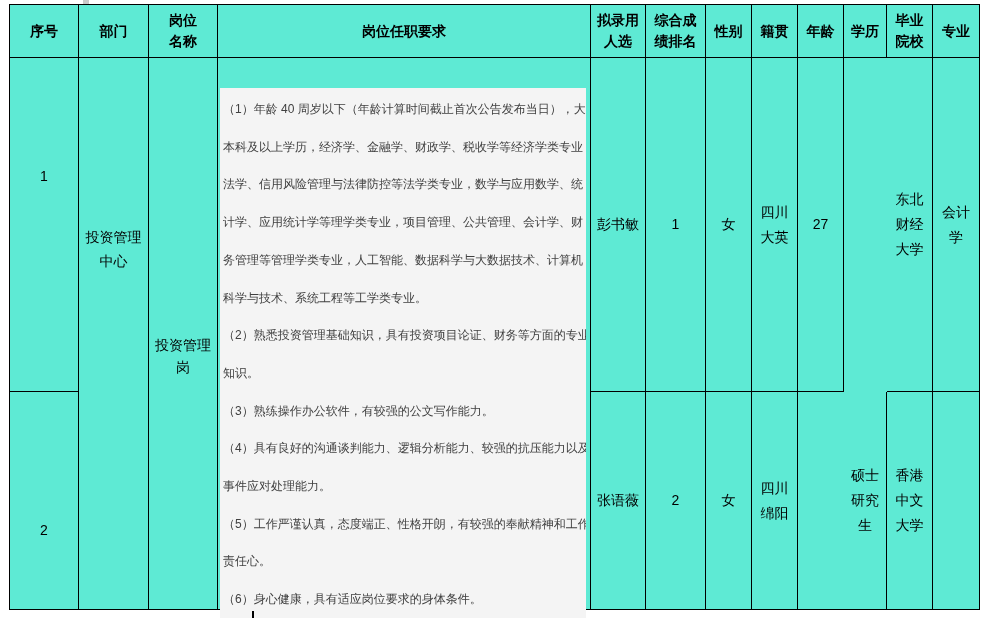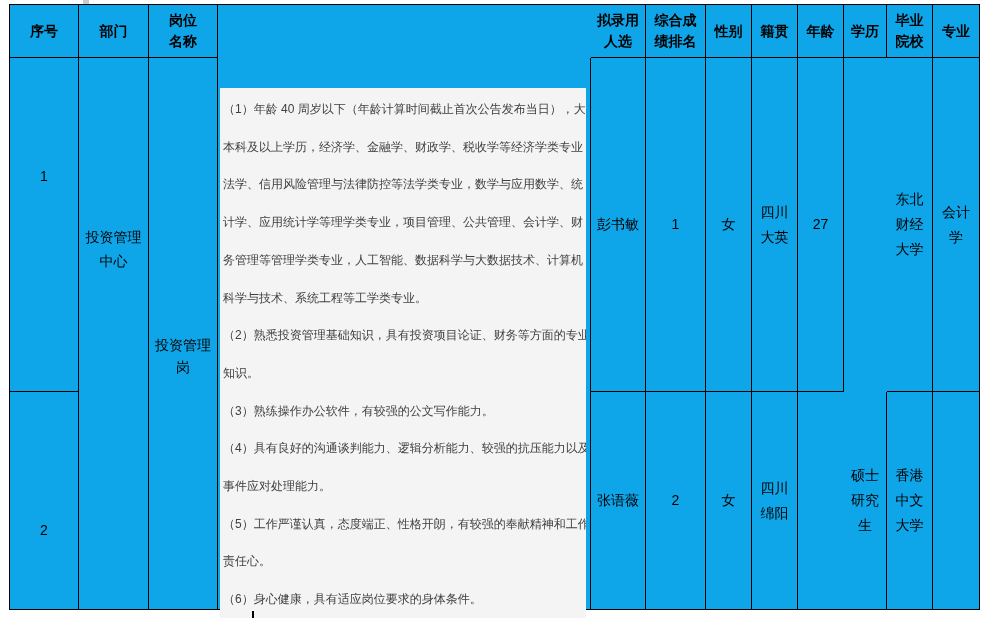--- a/index.html
+++ b/index.html
@@ -5,21 +5,21 @@
   html,body{margin:0;padding:0}
   body{
     width:984px;height:618px;background:#ffffff;position:relative;overflow:hidden;
     font-family:"Liberation Sans",sans-serif;color:#000;
   }
   .table{
     position:absolute;left:9px;top:4px;
     display:grid;
     grid-template-columns:69px 70px 69px 373px 55px 60px 46px 46px 46px 43px 46px 46px;
     grid-template-rows:53px 334px 217px;
-    border:1px solid #000;background:#0ea5e9;
+    border:1px solid #000;background:#5eead4;
   }
   .cell{
     box-sizing:border-box;
     border-right:1px solid #000;border-bottom:1px solid #000;
     display:flex;align-items:center;justify-content:center;
     text-align:center;white-space:pre-line;
     font-size:14px;line-height:25px;color:#000;
   }
   .head{font-weight:bold;line-height:21px;font-size:14px}
   .r1{grid-row:1}.r2{grid-row:2}.r3{grid-row:3}
@@ -44,20 +44,21 @@
 <body>
 
 <div class="top-mark"></div>
 
 <div class="table">
 
   <div class="cell head r1" style="grid-column:1">序号</div>
   <div class="cell head r1" style="grid-column:2">部门</div>
   <div class="cell head r1" style="grid-column:3">岗位
 名称</div>
+  <div class="cell head r1" style="grid-column:4">岗位任职要求</div>
   <div class="cell head r1" style="grid-column:5">拟录用
 人选</div>
   <div class="cell head r1" style="grid-column:7">性别</div>
   <div class="cell head r1" style="grid-column:6">综合成
 绩排名</div>
   <div class="cell head r1" style="grid-column:8">籍贯</div>
   <div class="cell head r1" style="grid-column:9">年龄</div>
   <div class="cell head r1" style="grid-column:10">学历</div>
   <div class="cell head r1" style="grid-column:11">毕业
 院校</div>

